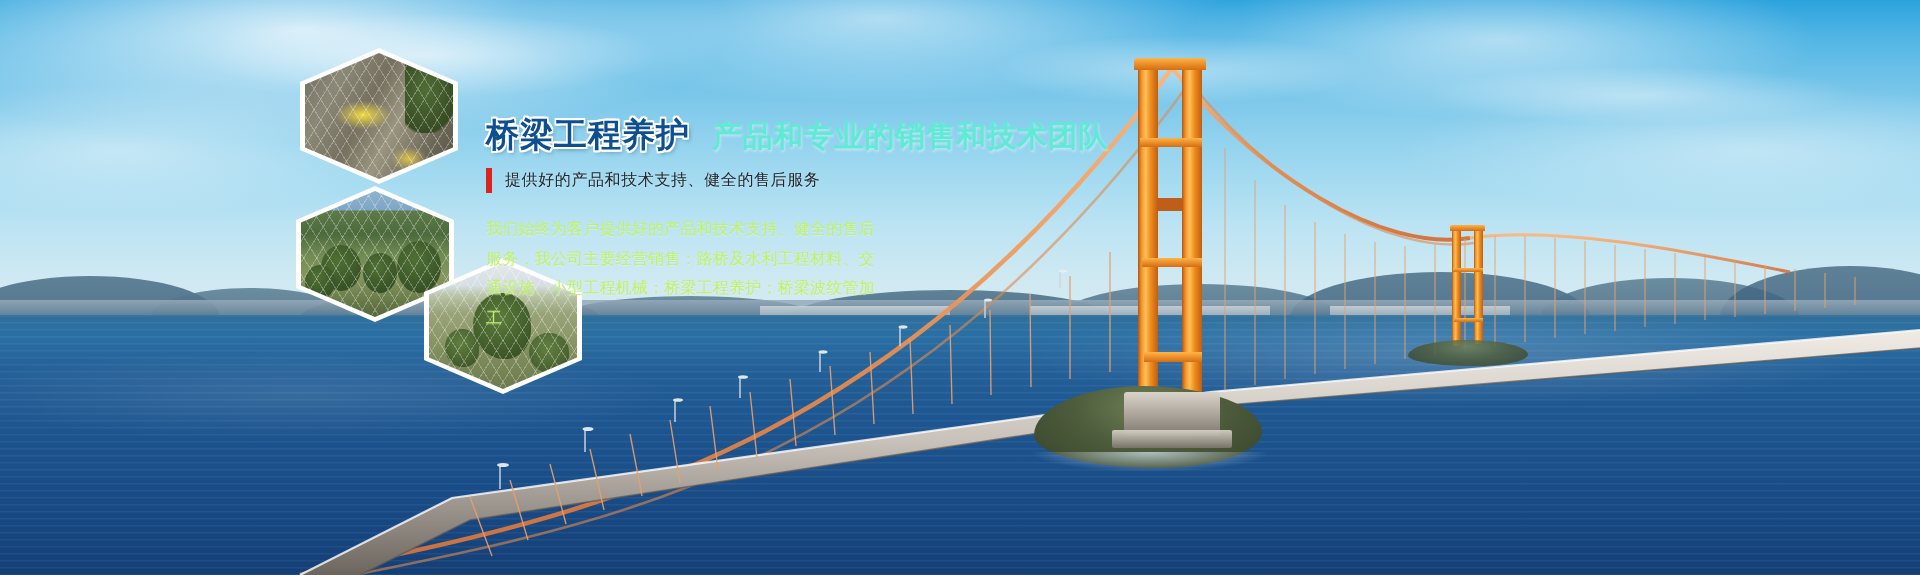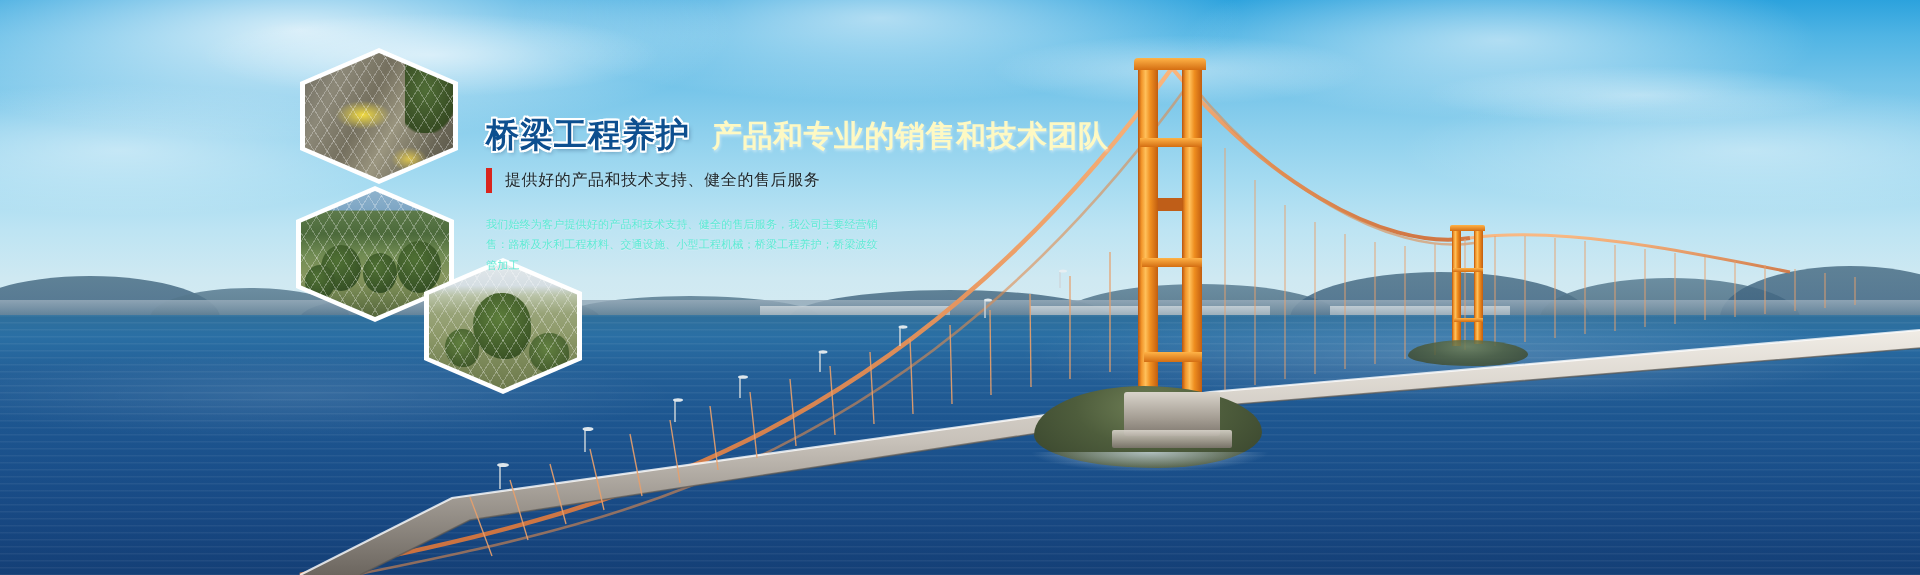--- a/index.html
+++ b/index.html
@@ -188,21 +188,21 @@
     color:#0d4f8f;
     text-shadow:
       -1.6px -1.6px 0 #ffffff,  1.6px -1.6px 0 #ffffff,
       -1.6px  1.6px 0 #ffffff,  1.6px  1.6px 0 #ffffff,
       -1.6px 0 0 #ffffff, 1.6px 0 0 #ffffff,
       0 -1.6px 0 #ffffff, 0 1.6px 0 #ffffff,
       2px 3px 4px rgba(0,30,70,.35);
     margin-right:22px;
   }
   .headlineSub {
-    color:#fef9c3;
+    color:#5eead4;
     font-size:30px;
     letter-spacing:.5px;
     text-shadow:1px 2px 3px rgba(255,255,255,.45);
   }
 
   .subline {
     display:flex;
     align-items:center;
     margin-bottom:21px;
   }
@@ -214,23 +214,23 @@
   }
   .sublineText {
     font-size:16px;
     color:#20282c;
     letter-spacing:.6px;
     white-space:nowrap;
     text-shadow:0 1px 2px rgba(255,255,255,.40);
   }
 
   .bodyText {
-    font-size:11px;
+    font-size:16px;
     line-height:1.85;
-    color:#5eead4;
+    color:#bef264;
     width:400px;
     letter-spacing:.2px;
     text-shadow:0 1px 1px rgba(255,255,255,.35);
   }
 </style>
 </head>
 <body>
 
 <div id="banner">
 

